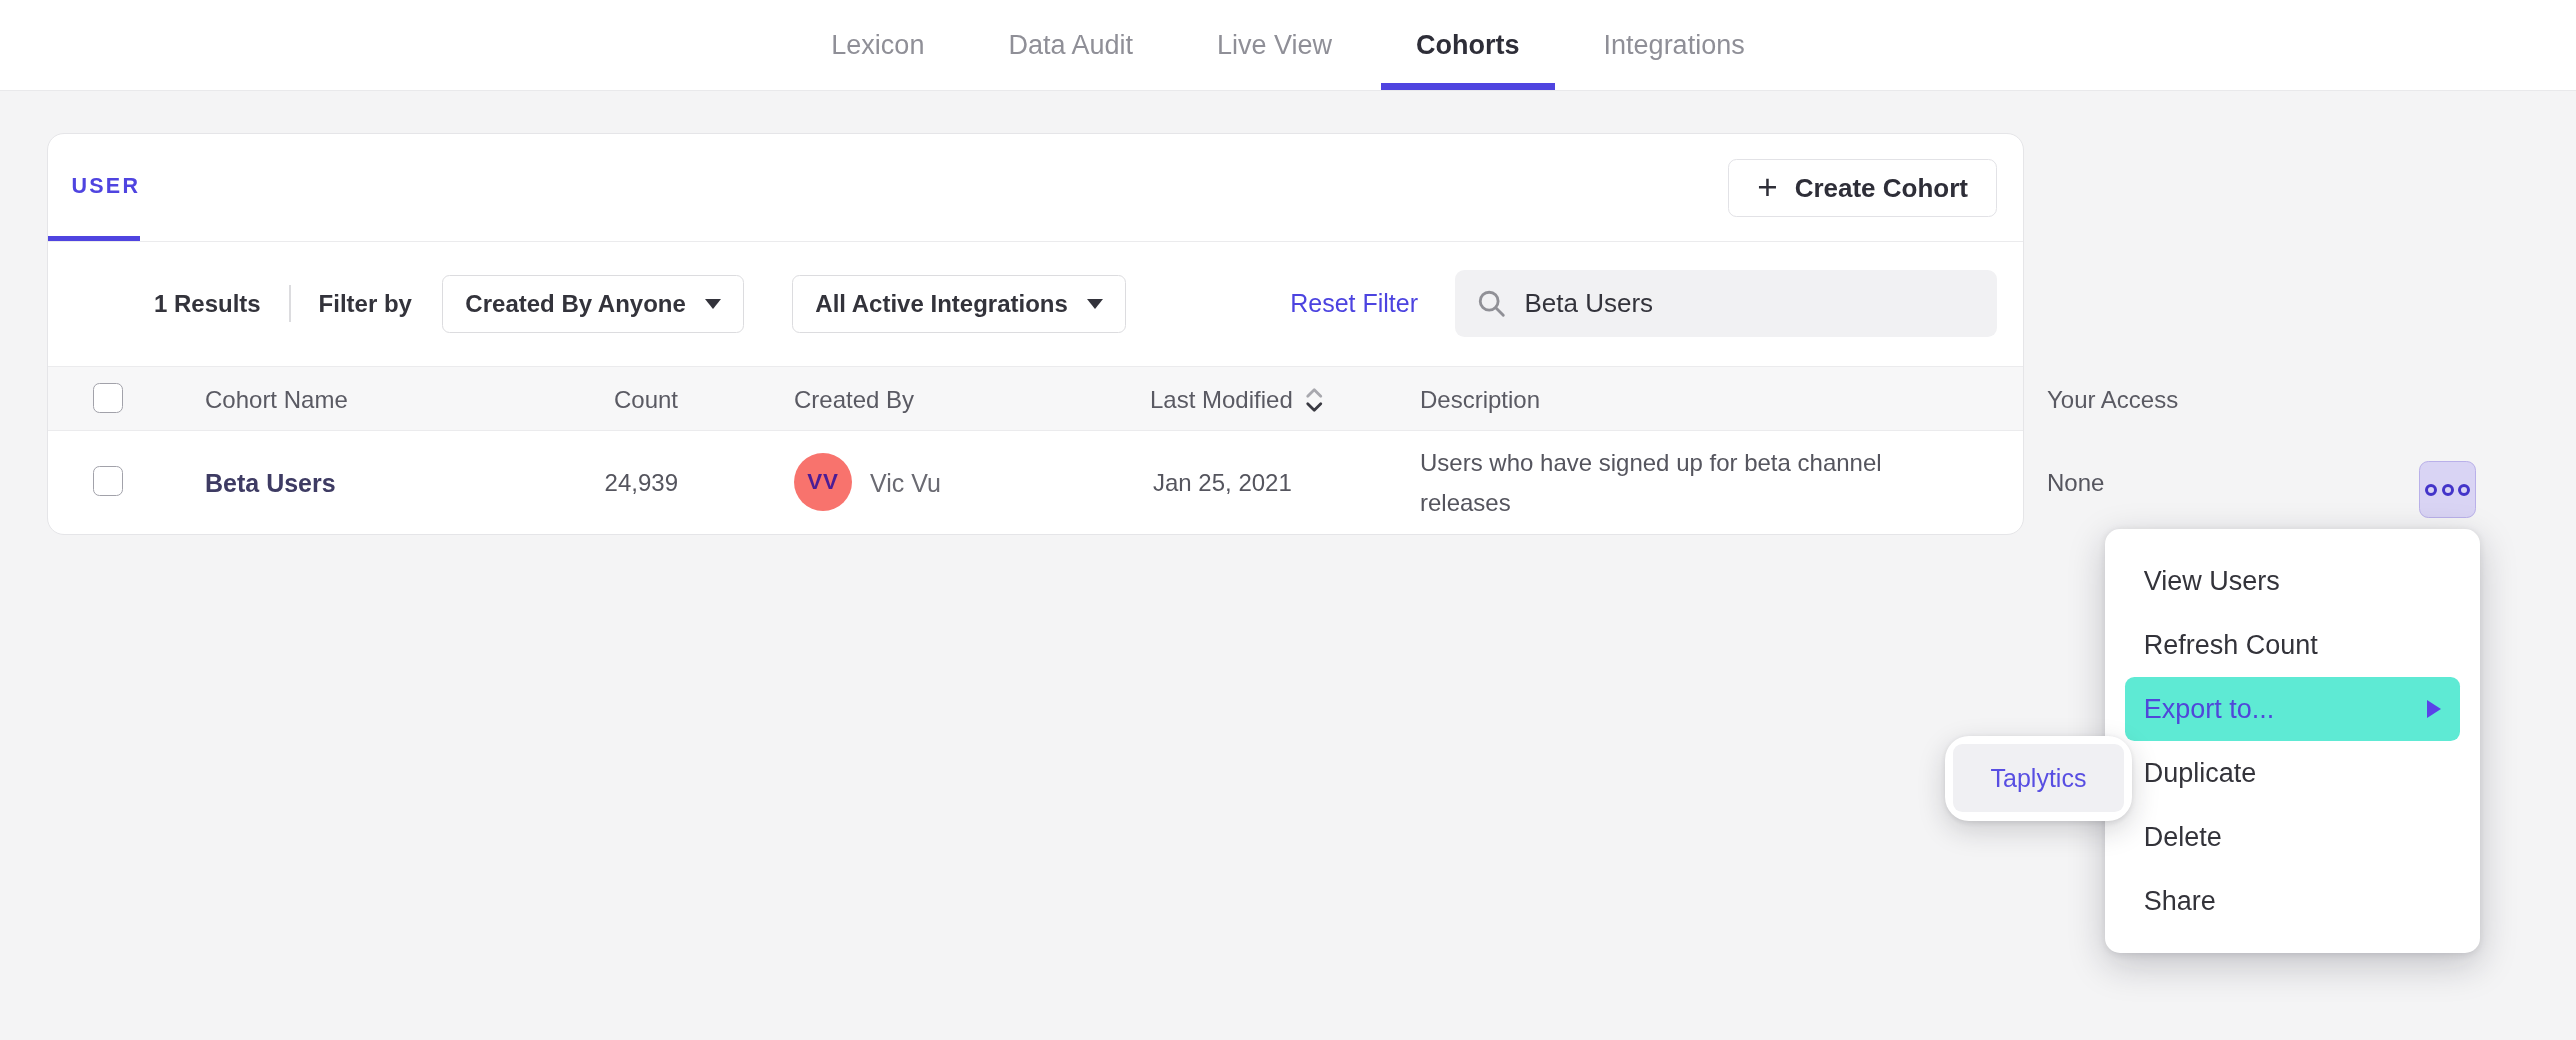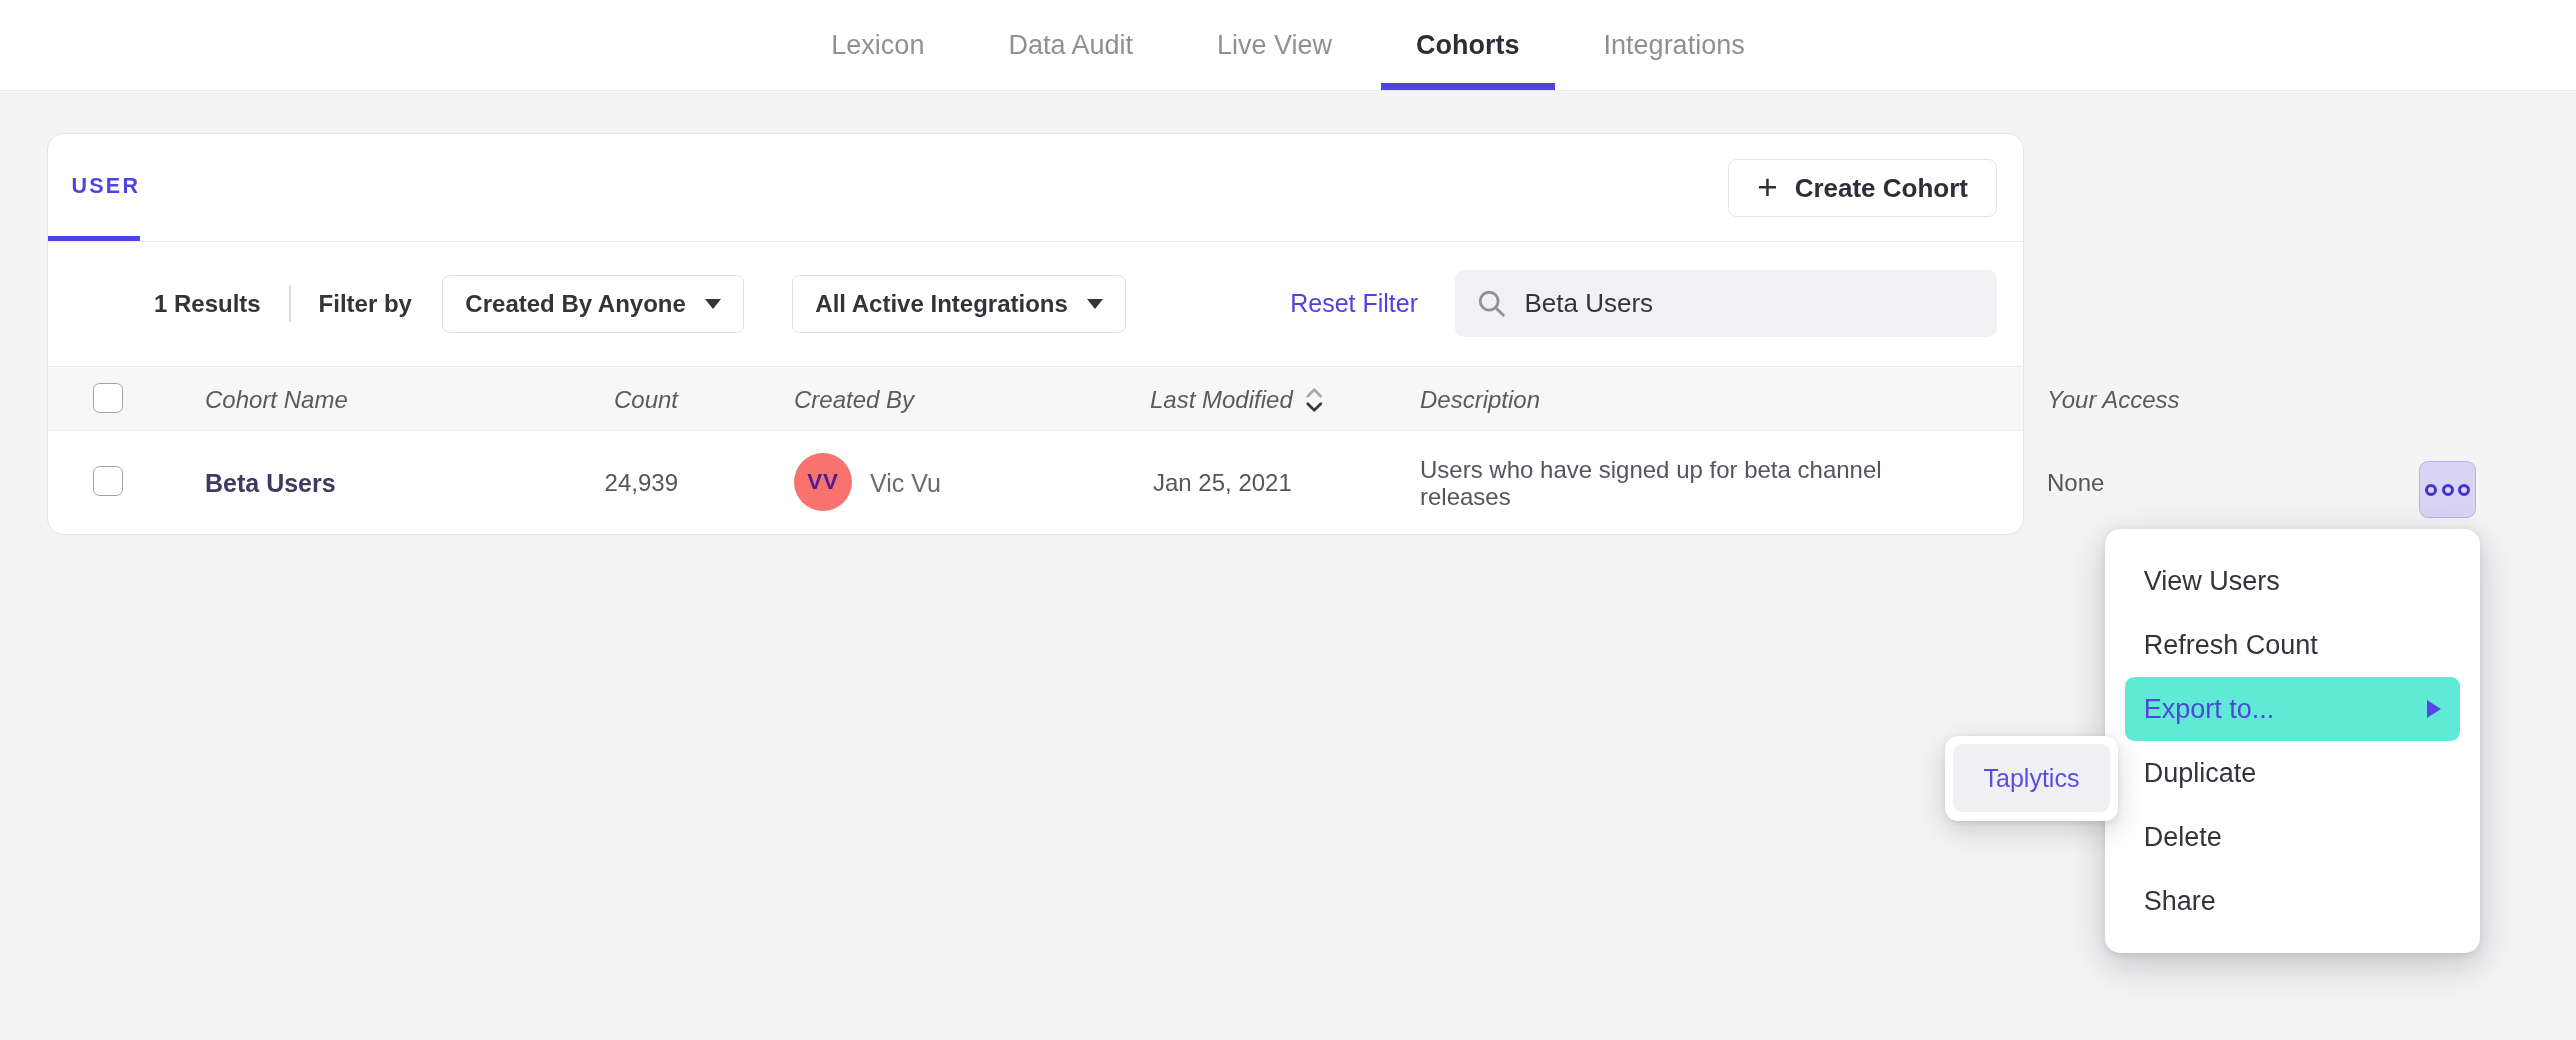--- a/index.html
+++ b/index.html
@@ -76,21 +76,21 @@
     font-size:26px; color:#33333b; font-family:inherit;
   }
 
   
   .table-head {
     position:absolute; left:0; top:232px; right:0; height:65px;
     background:#f7f7f8; border-top:0.9px solid #ebebed; border-bottom:0.9px solid #ebebed;
   }
   .th {
     position:absolute; top:0; height:65px; display:flex; align-items:center;
-    font-size:24px; color:#5a5a63; white-space:nowrap;font-style:italic;
+    font-size:24px; color:#5a5a63; white-space:nowrap;
   }
   .checkbox {
     position:absolute; left:45px; width:30px; height:30px;
     border:1.9px solid #a2a2aa; border-radius:6.5px; background:#fff; cursor:pointer;
   }
   .sort-icon { margin-left:11.2px; display:inline-flex; }
 
   .data-row { position:absolute; left:0; top:297px; right:0; height:104px; }
   .cell {
     position:absolute; top:0; height:104px; display:flex; align-items:center;
@@ -98,21 +98,21 @@
   }
   .cohort-name { font-size:25px; font-weight:700; color:#3e3b63; cursor:pointer; }
   .count-cell, .count-head { justify-content:flex-end; left:448px; width:182px; }
   .avatar {
     position:absolute; left:746px; top:22.4px; width:58px; height:58px; border-radius:50%;
     background:#f8736d; color:#4c1d95; font-size:22.4px; font-weight:600;
     display:flex; align-items:center; justify-content:center; letter-spacing:0.9px;
   }
   .created-name { left:822px; color:#6a6a72; font-size:25px; }
   .desc-cell {
-    left:1372px; width:523px; white-space:normal; line-height:27px;
+    left:1372px; width:523px; white-space:normal; line-height:40px;
     font-size:24px; color:#55555e; align-items:center;
   }
 
   
   .dots-btn {
     position:absolute; left:2419px; top:461px; width:57px; height:57px;
     background:#d9d4f4; border:1.9px solid #b9b0e9; border-radius:9.3px;
     display:flex; align-items:center; justify-content:center; gap:4.7px; cursor:pointer;
   }
   .dot-ring { width:12px; height:12px; border:3.7px solid #4334c9; border-radius:50%; background:transparent; }
@@ -129,22 +129,22 @@
   }
   .menu-item.highlight { background:#5eead4; color:#5047d9; }
   .submenu-arrow {
     margin-left:auto; width:0; height:0;
     border-top:9.3px solid transparent; border-bottom:9.3px solid transparent;
     border-left:14px solid #5a43e8;
   }
 
   
   .submenu {
-    position:absolute; left:1945px; top:736px; width:173px; height:85px;
-    background:#fff; border-radius:13px; padding:8.4px;
+    position:absolute; left:1945px; top:736px; width:187px; height:85px;
+    background:#fff; border-radius:24px; padding:8.4px;
     box-shadow:0 9.3px 28px rgba(25,25,40,0.18), 0 1.9px 5.6px rgba(25,25,40,0.10);
   }
   .submenu-item {
     width:100%; height:68px; background:#f0f0f3; border-radius:9.3px;
     display:flex; align-items:center; justify-content:center;
     font-size:25px; color:#584ee2; cursor:pointer;
   }
 </style>
 </head>
 <body>

